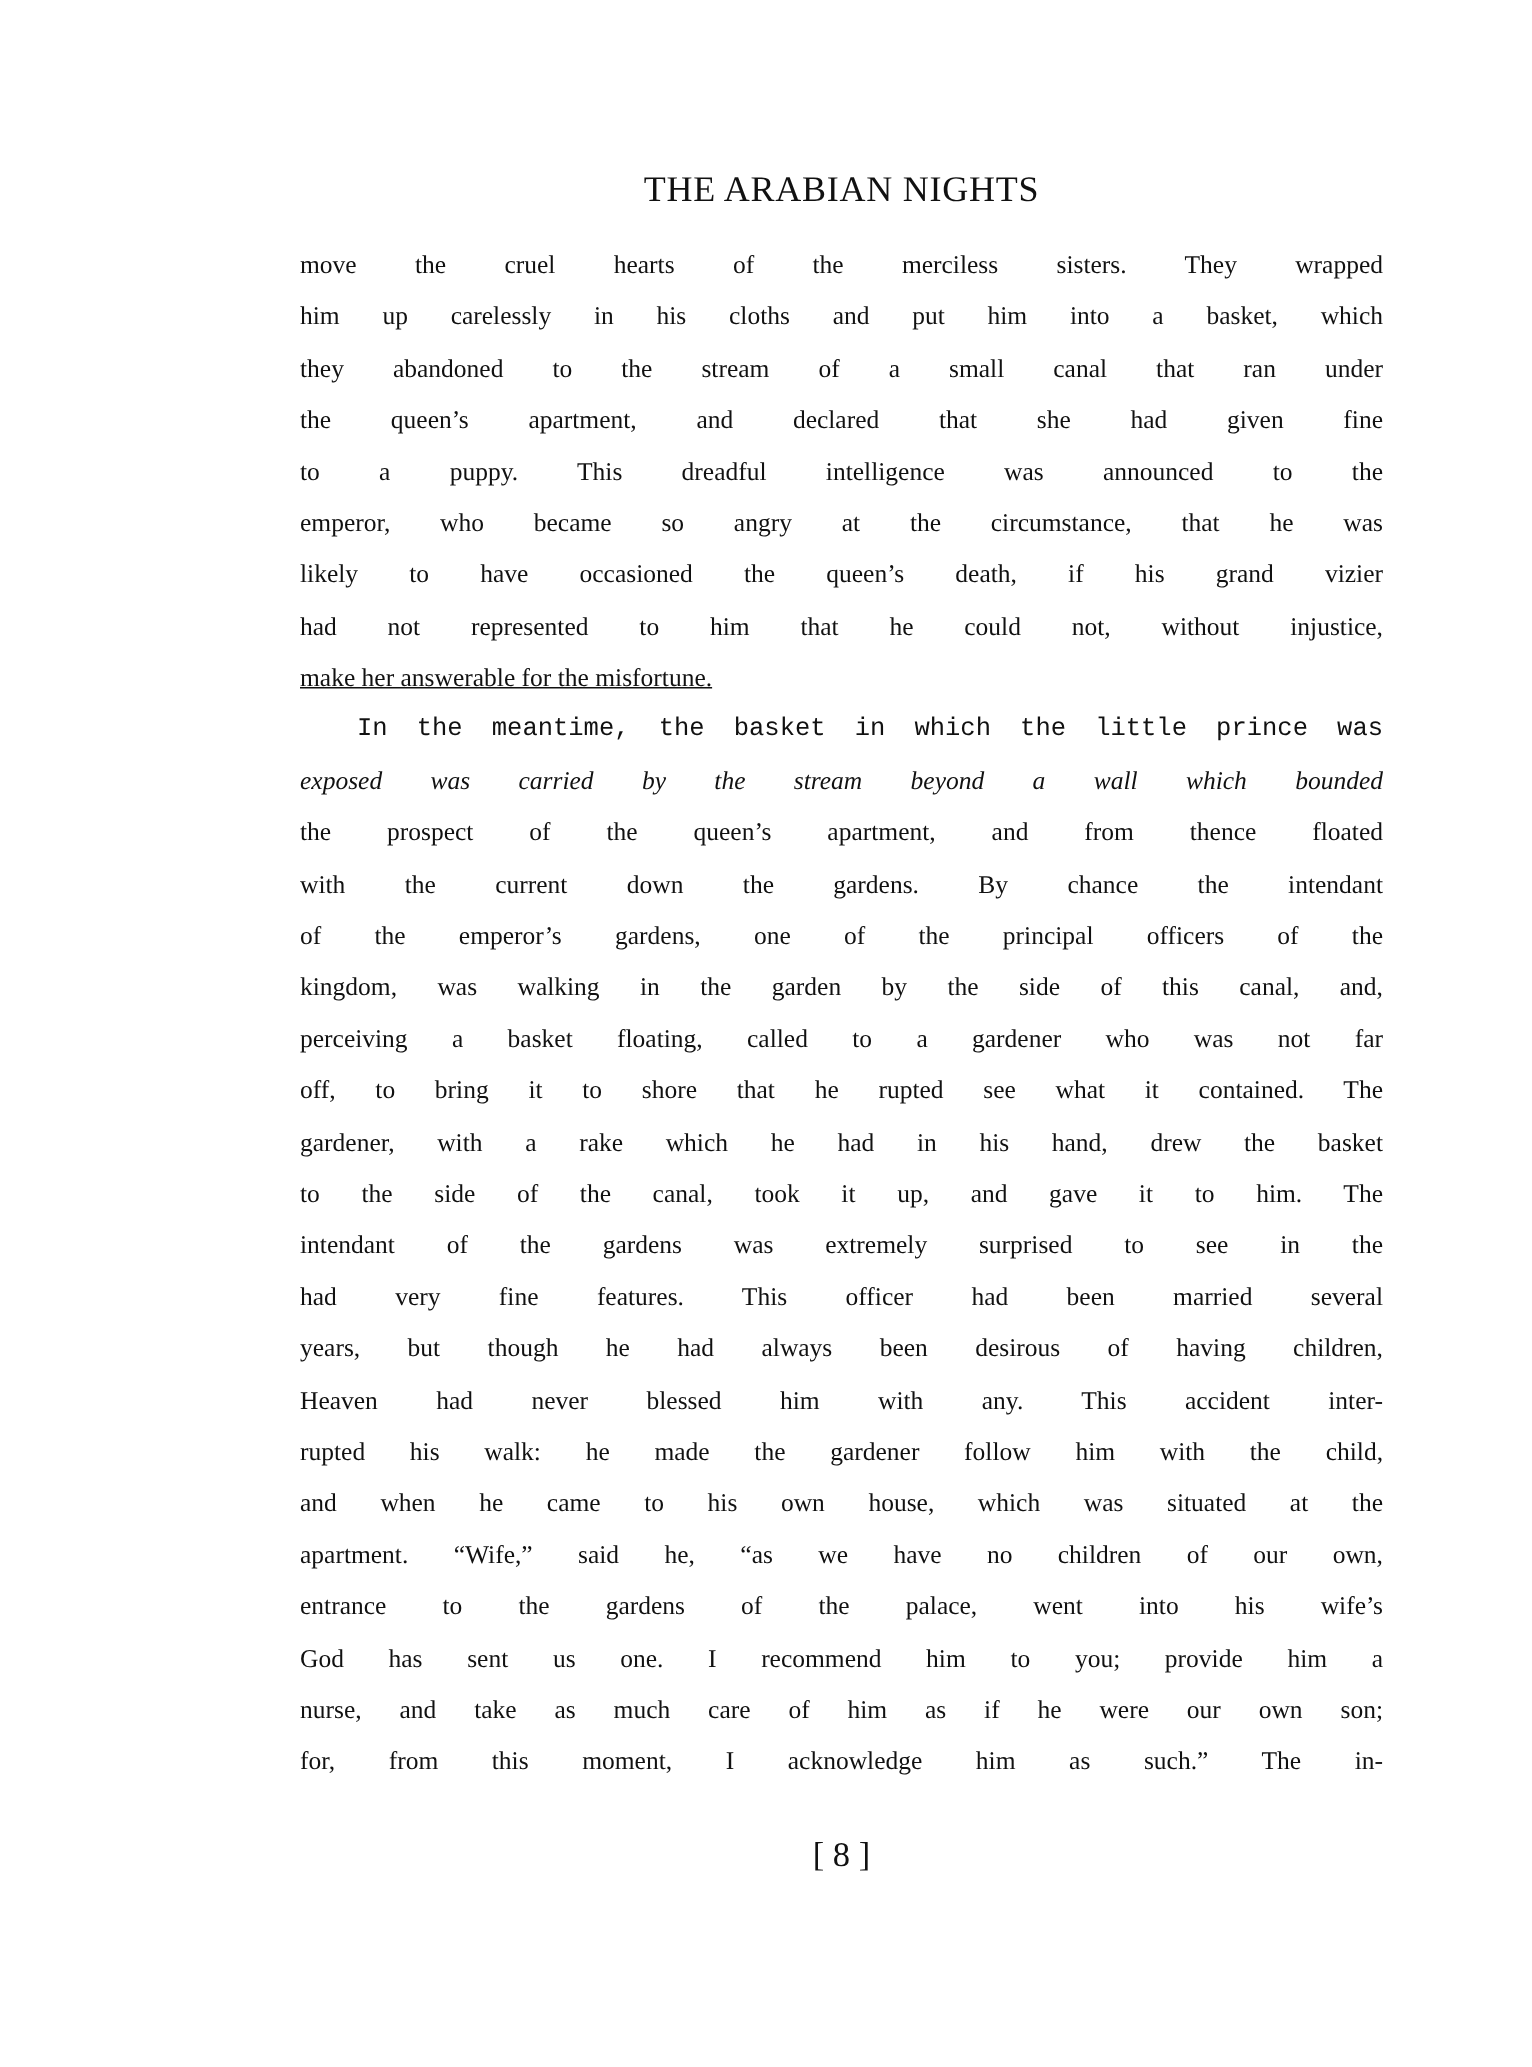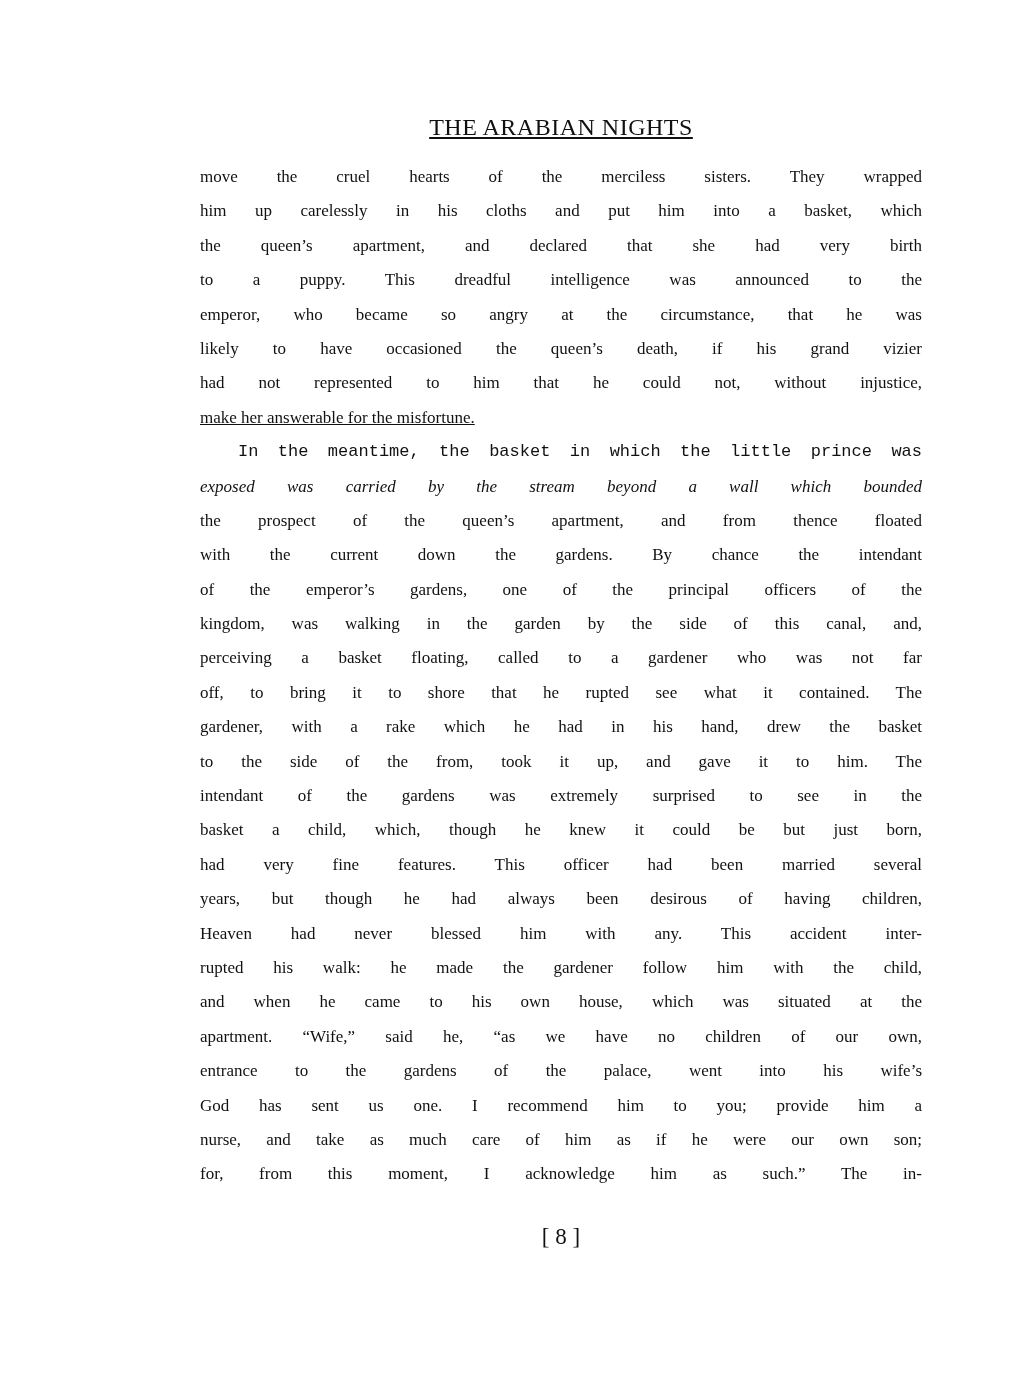--- a/index.html
+++ b/index.html
@@ -24,21 +24,20 @@
     }
     .running-head {
       position: absolute;
       left: 200px;
       width: 722px;
       top: 112px;
       text-align: center;
       font-size: 24px;
       letter-spacing: 0.5px;
       line-height: 30px;
-      text-decoration: underline;
     }
     .text-block {
       position: absolute;
       left: 200px;
       width: 722px;
       top: 160px;
     }
     .line {
       display: block;
       font-size: 17px;
@@ -69,40 +68,40 @@
 </head>
 <body>
 
 <div class="page">
   <div class="running-head">THE ARABIAN NIGHTS</div>
 
   <div class="text-block">
     <div>
       <span class="line" style="white-space: normal;">move the cruel hearts of the merciless sisters.  They wrapped</span>
       <span class="line" style="white-space: normal;">him up carelessly in his cloths and put him into a basket, which</span>
-      <span class="line" style="white-space: normal;">the queen’s apartment, and declared that she had very birth</span>
+      <span class="line" style="white-space: normal;">they abandoned to the stream of a small canal that ran under</span>
+      <span class="line" style="white-space: normal;">the queen’s apartment, and declared that she had given fine</span>
       <span class="line" style="white-space: normal;">to a puppy.  This dreadful intelligence was announced to the</span>
       <span class="line" style="white-space: normal;">emperor, who became so angry at the circumstance, that he was</span>
       <span class="line" style="white-space: normal;">likely to have occasioned the queen’s death, if his grand vizier</span>
       <span class="line" style="white-space: normal;">had not represented to him that he could not, without injustice,</span>
       <span class="line last" style="white-space: normal; text-decoration: underline;">make her answerable for the misfortune.</span>
     </div>
     <div>
       <span class="line indent" style="white-space: normal;">In the meantime, the basket in which the little prince was</span>
       <span class="line" style="white-space: normal; font-style: italic;">exposed was carried by the stream beyond a wall which bounded</span>
       <span class="line" style="white-space: normal;">the prospect of the queen’s apartment, and from thence floated</span>
       <span class="line" style="white-space: normal;">with the current down the gardens.  By chance the intendant</span>
       <span class="line" style="white-space: normal;">of the emperor’s gardens, one of the principal officers of the</span>
       <span class="line" style="white-space: normal;">kingdom, was walking in the garden by the side of this canal, and,</span>
       <span class="line" style="white-space: normal;">perceiving a basket floating, called to a gardener who was not far</span>
       <span class="line" style="white-space: normal;">off, to bring it to shore that he rupted see what it contained.  The</span>
       <span class="line" style="white-space: normal;">gardener, with a rake which he had in his hand, drew the basket</span>
-      <span class="line" style="white-space: normal;">to the side of the from, took it up, and gave it to him.  The</span>
+      <span class="line" style="white-space: normal;">to the side of the canal, took it up, and gave it to him.  The</span>
       <span class="line" style="white-space: normal;">intendant of the gardens was extremely surprised to see in the</span>
-      <span class="line" style="white-space: normal;">basket a child, which, though he knew it could be but just born,</span>
       <span class="line" style="white-space: normal;">had very fine features.  This officer had been married several</span>
       <span class="line" style="white-space: normal;">years, but though he had always been desirous of having children,</span>
       <span class="line" style="white-space: normal;">Heaven had never blessed him with any.  This accident inter-</span>
       <span class="line" style="white-space: normal;">rupted his walk: he made the gardener follow him with the child,</span>
       <span class="line" style="white-space: normal;">and when he came to his own house, which was situated at the</span>
       <span class="line" style="white-space: normal;">apartment.  “Wife,” said he, “as we have no children of our own,</span>
       <span class="line" style="white-space: normal;">entrance to the gardens of the palace, went into his wife’s</span>
       <span class="line" style="white-space: normal;">God has sent us one.  I recommend him to you; provide him a</span>
       <span class="line" style="white-space: normal;">nurse, and take as much care of him as if he were our own son;</span>
       <span class="line" style="white-space: normal;">for, from this moment, I acknowledge him as such.”  The in-</span>

